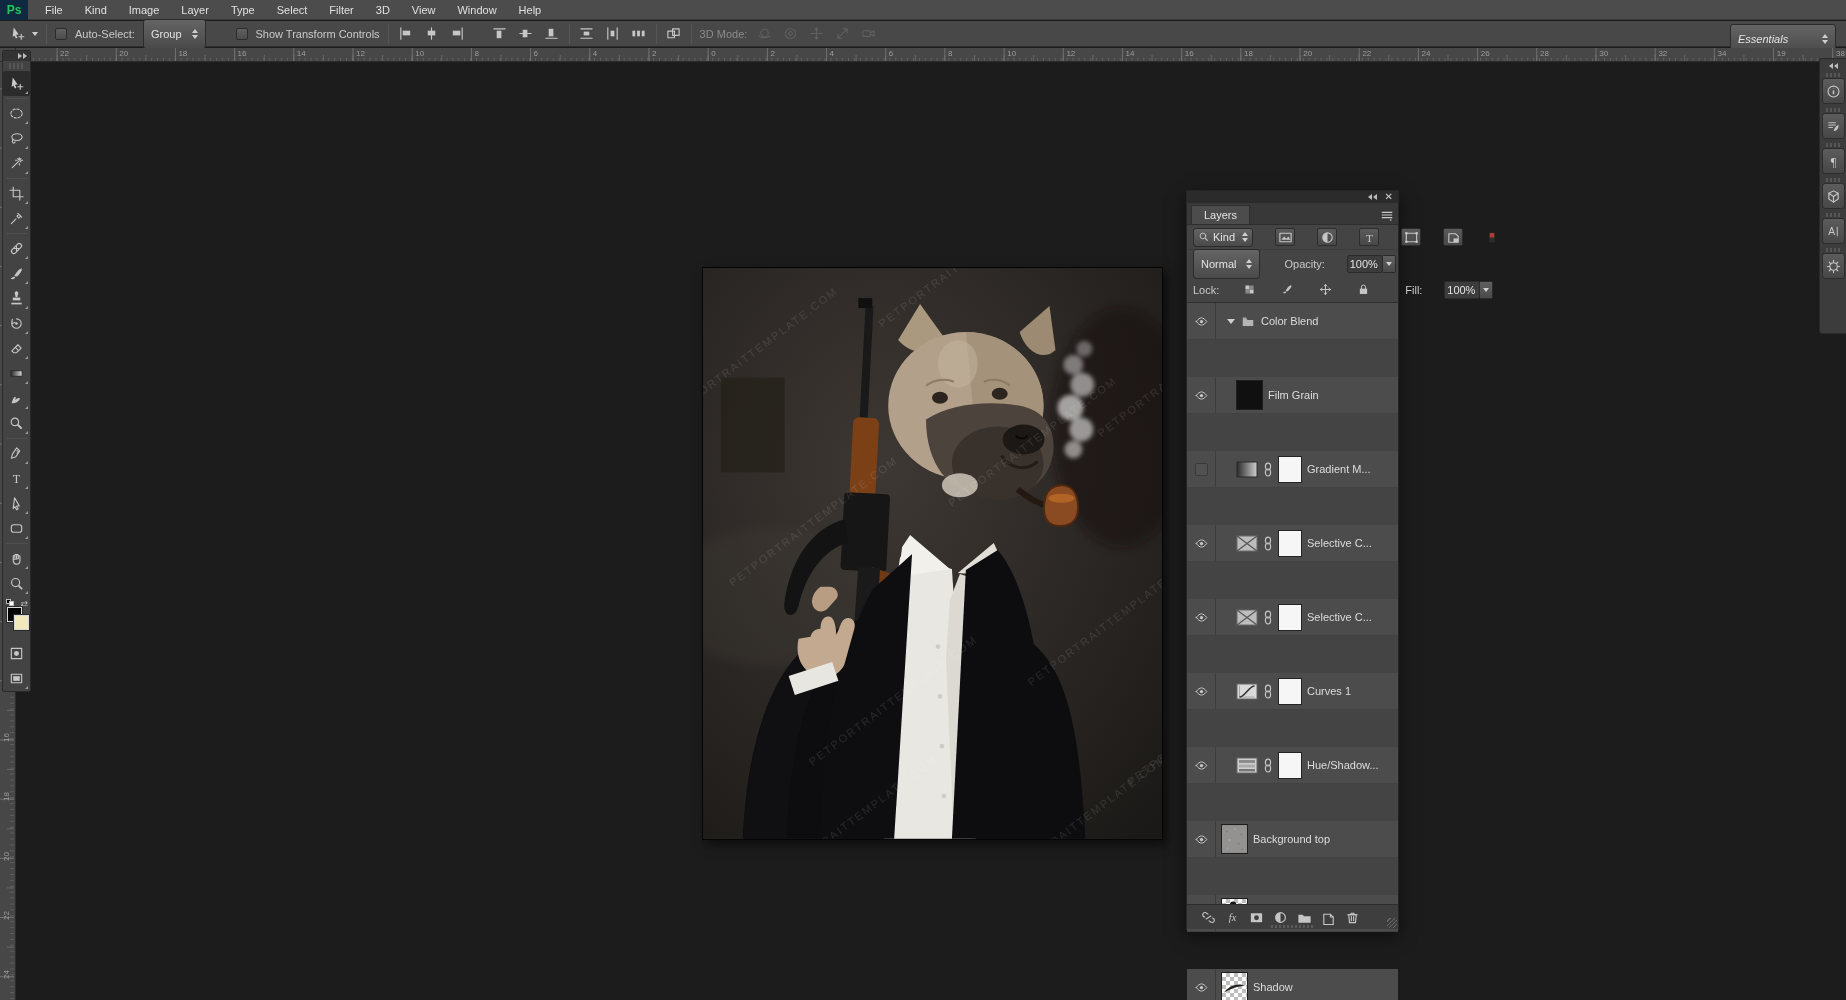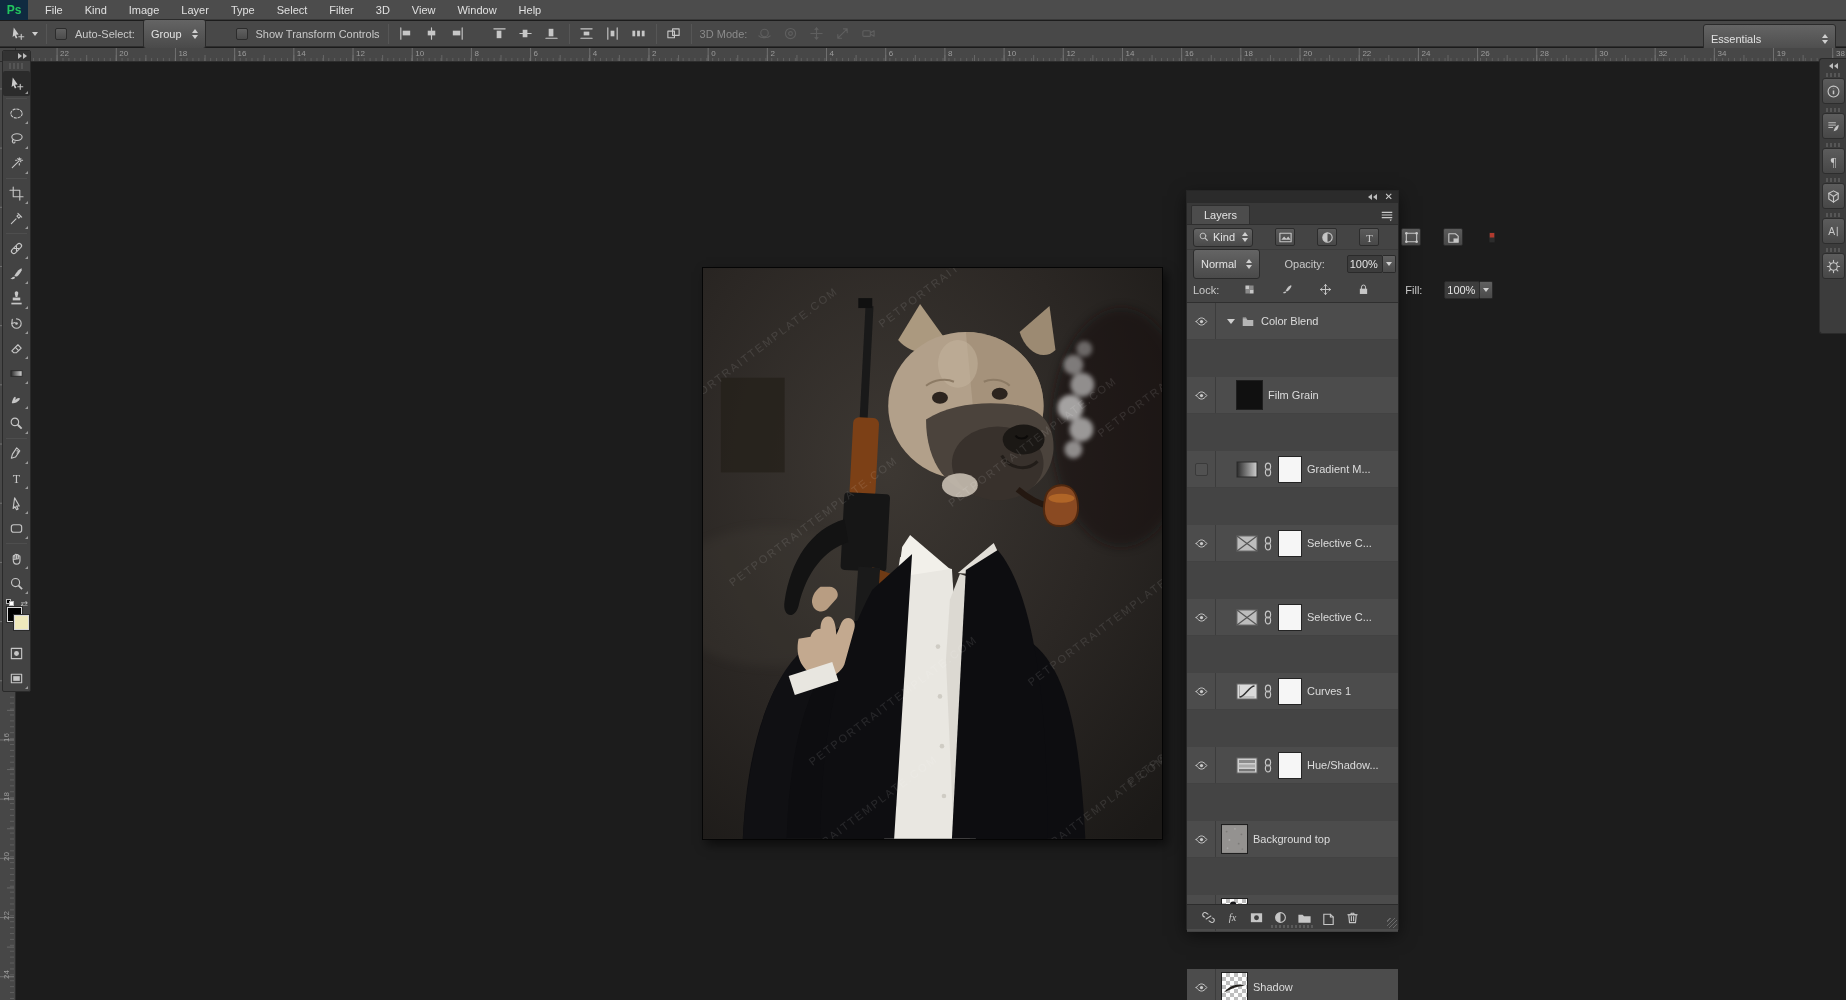--- a/index.html
+++ b/index.html
@@ -23,21 +23,21 @@
        border-radius:2px;flex:none;}
   .dd{height:19px;background:linear-gradient(#646464,#4a4a4a);border:1px solid #2b2b2b;border-radius:3px;
       display:flex;align-items:center;gap:6px;padding:14px 7px;color:#e2e2e2;}
   .updn{display:flex;flex-direction:column;gap:2px;margin-left:4px;}
   .updn i{width:0;height:0;border-left:3px solid transparent;border-right:3px solid transparent;}
   .updn .u{border-bottom:4px solid #cfcfcf;}
   .updn .dn{border-top:4px solid #cfcfcf;}
   .obicon{width:18px;height:18px;display:flex;align-items:center;justify-content:center;flex:none;}
   .oblabel{color:#c9c9c9;}
   .dim3d .oblabel{color:#8b8b8b;}
-  .essentials{position:absolute;right:10px;top:3px;width:133px;}
+  .essentials{position:absolute;right:10px;top:3px;width:106px;font-style:italic;}
   .essentials .lbl{flex:1;}
 
   
   .rcorner{position:absolute;left:0;top:48px;width:16px;height:14px;background:#474747;border-bottom:1px solid #2c2c2c;border-right:1px solid #2c2c2c;}
   .ruler-h{position:absolute;left:16px;top:48px;width:1830px;height:14px;background:#474747;border-bottom:1px solid #2c2c2c;
     background-image:
       linear-gradient(90deg,#707070 0 1px,transparent 1px),
       linear-gradient(90deg,#666 0 1px,transparent 1px),
       linear-gradient(90deg,#5e5e5e 0 1px,transparent 1px);
     background-size:59.2px 14px,29.6px 7px,5.92px 4px;

